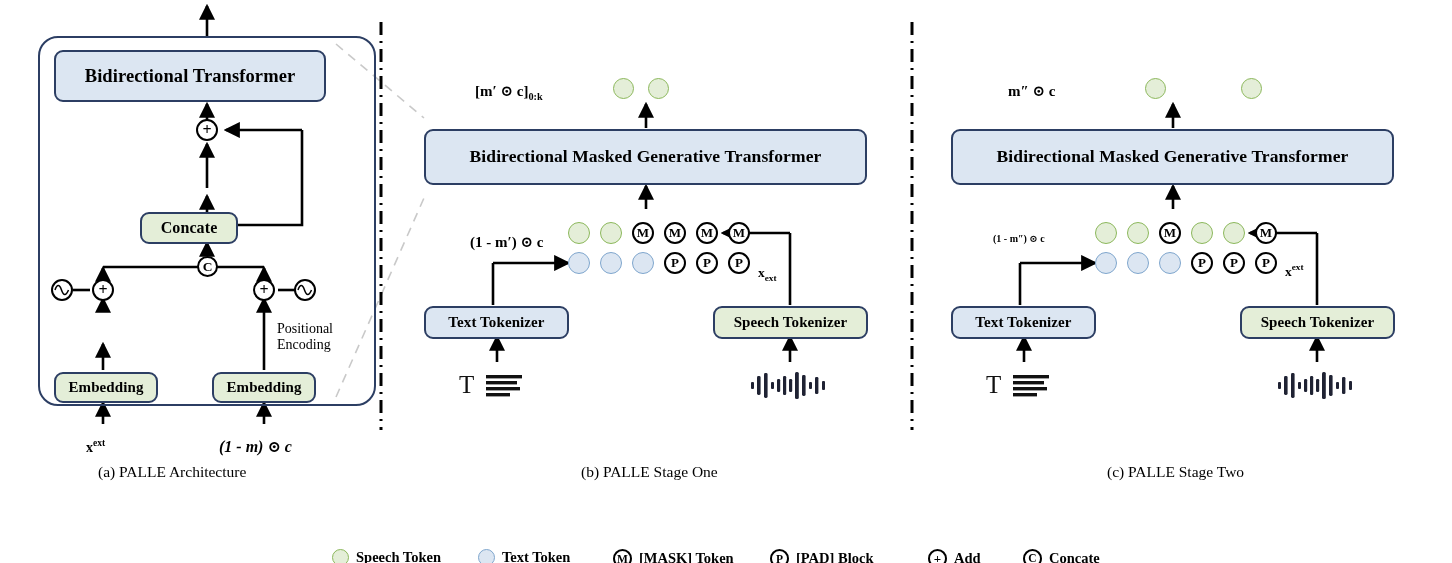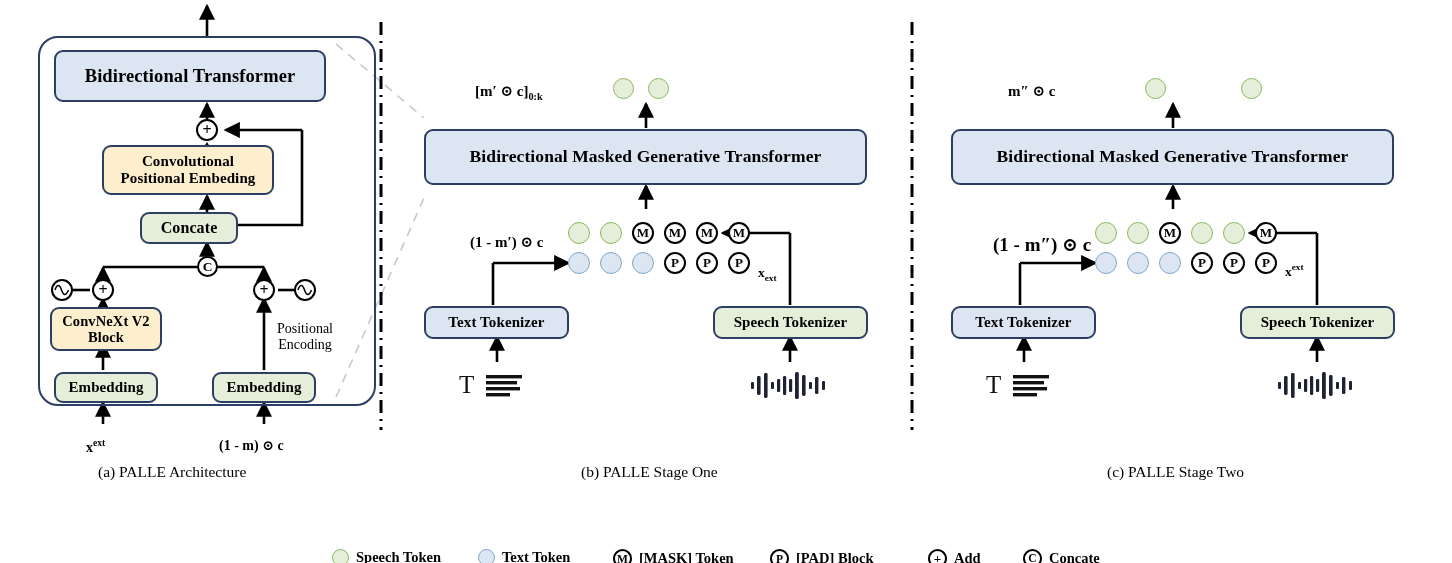--- a/index.html
+++ b/index.html
@@ -16,21 +16,21 @@
   .box.blue{background:#dce6f2;}
   .box.green{background:#e4eed8;}
   .box.cream{background:#fdeecd;}
 
   
   .outer{position:absolute;box-sizing:border-box;border:2.4px solid #2c3e63;
          border-radius:20px;background:transparent;}
 
   
   .lbl{position:absolute;white-space:nowrap;font-weight:bold;margin-top:8px;}
-  .lbl.reg{font-weight:normal;text-align:center;}
+  .lbl.reg{font-weight:normal;}
   .cap{position:absolute;white-space:nowrap;font-weight:normal;font-size:15.5px;}
 
   
   .tok{position:absolute;box-sizing:border-box;border-radius:50%;}
   .tok.speech{background:#e4eed8;border:1.6px solid #8cb85c;}
   .tok.text{background:#dce6f2;border:1.6px solid #7fa6cd;}
   .tok.glyph{background:#fff;border:2px solid #000;display:flex;
              align-items:center;justify-content:center;
              font-weight:bold;font-family:"Liberation Serif",serif;}
 
@@ -144,24 +144,20 @@
   <div class="outer" style="left:38px;top:36px;width:338px;height:370px;"></div>
 
   <div class="box blue" style="left:54px;top:50px;width:272px;height:52px;font-size:18.5px;">
     <span>Bidirectional Transformer</span>
   </div>
 
   <div class="op" style="left:196px;top:119px;width:22px;height:22px;font-size:16px;">
     <span>+</span>
   </div>
 
-  <div class="box cream" style="left:102px;top:145px;width:172px;height:50px;font-size:15px;white-space:pre-line;">
-    <span>Convolutional
-Positional Embeding</span>
-  </div>
 
   <div class="box green" style="left:140px;top:212px;width:98px;height:32px;font-size:16px;">
     <span>Concate</span>
   </div>
 
   <div class="op" style="left:197px;top:256px;width:21px;height:21px;font-size:13.5px;">
     <span>C</span>
   </div>
 
   <div class="op" style="left:92px;top:279px;width:22px;height:22px;font-size:16px;">
@@ -178,37 +174,33 @@
   </div>
   <div class="op" style="left:294px;top:279px;width:22px;height:22px;">
     <svg width="16" height="16" viewBox="0 0 16 16">
       <path d="M1 8 C3 2, 5.5 2, 7.5 8 C9.5 14, 12 14, 14.5 8" stroke="#000" stroke-width="1.5" fill="none"></path>
     </svg>
   </div>
 
   <div class="lbl reg" style="left:277px;top:313px;font-size:14px;line-height:1.15;white-space:pre-line;font-weight:normal;">Positional
 Encoding</div>
 
-  <div class="box cream" style="left:50px;top:307px;width:112px;height:44px;font-size:14.5px;white-space:pre-line;">
-    <span>ConvNeXt V2
-Block</span>
-  </div>
 
   <div class="box green" style="left:54px;top:372px;width:104px;height:31px;font-size:15px;">
     <span>Embedding</span>
   </div>
 
   <div class="box green" style="left:212px;top:372px;width:104px;height:31px;font-size:15px;">
     <span>Embedding</span>
   </div>
 
   <div class="lbl" style="left:86px;top:430px;font-size:14px;">
     <b>x</b><span class="sup">ext</span>
   </div>
-  <div class="lbl" style="left:219px;top:429px;font-size:14px;">
+  <div class="lbl" style="left:219px;top:429px;font-size:16px;font-style:italic;">
     (1 - <b>m</b>) <span>⊙</span> <b>c</b>
   </div>
 
   <div class="cap" style="left:98px;top:463px;">(a)  PALLE Architecture</div>
 
   <div class="lbl" style="left:475px;top:74px;font-size:15px;">
     [<b>m</b>′ ⊙ <b>c</b>]<span class="sub">0:k</span>
   </div>
 
   <div class="tok speech" style="left:613px;top:78px;width:21px;height:21px;"></div>
@@ -294,21 +286,21 @@
     <b>m</b>″ ⊙ <b>c</b>
   </div>
 
   <div class="tok speech" style="left:1145px;top:78px;width:21px;height:21px;"></div>
   <div class="tok speech" style="left:1241px;top:78px;width:21px;height:21px;"></div>
 
   <div class="box blue" style="left:951px;top:129px;width:443px;height:56px;font-size:17.5px;">
     <span>Bidirectional Masked Generative Transformer</span>
   </div>
 
-  <div class="lbl" style="left:993px;top:225px;font-size:19px;">
+  <div class="lbl" style="left:993px;top:225px;font-size:10px;">
     (1 - <b>m</b>″) ⊙ <b>c</b>
   </div>
 
   <div class="tok speech" style="left:1095px;top:222px;width:22px;height:22px;"></div>
   <div class="tok speech" style="left:1127px;top:222px;width:22px;height:22px;"></div>
   <div class="tok glyph" style="left:1159px;top:222px;width:22px;height:22px;font-size:13px;">
       <span>M</span>
     </div>
   <div class="tok speech" style="left:1191px;top:222px;width:22px;height:22px;"></div>
   <div class="tok speech" style="left:1223px;top:222px;width:22px;height:22px;"></div>

